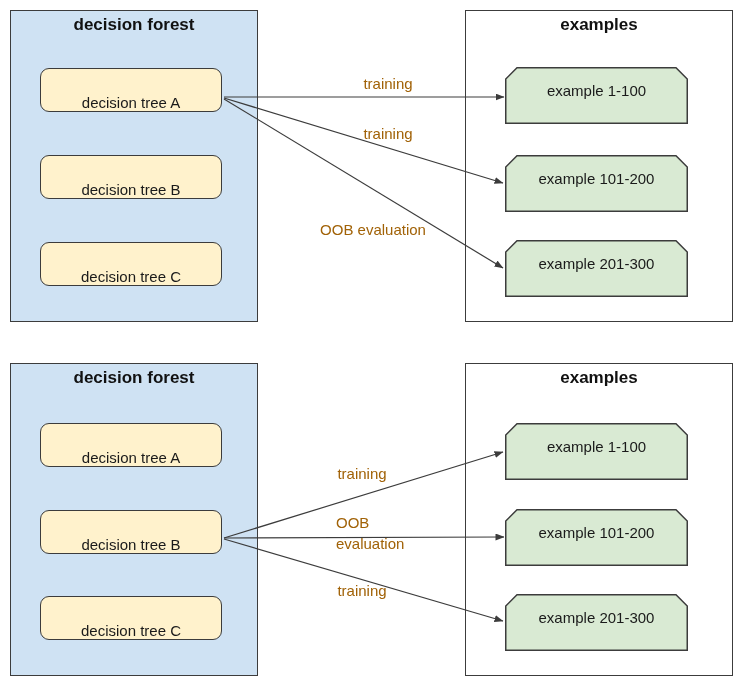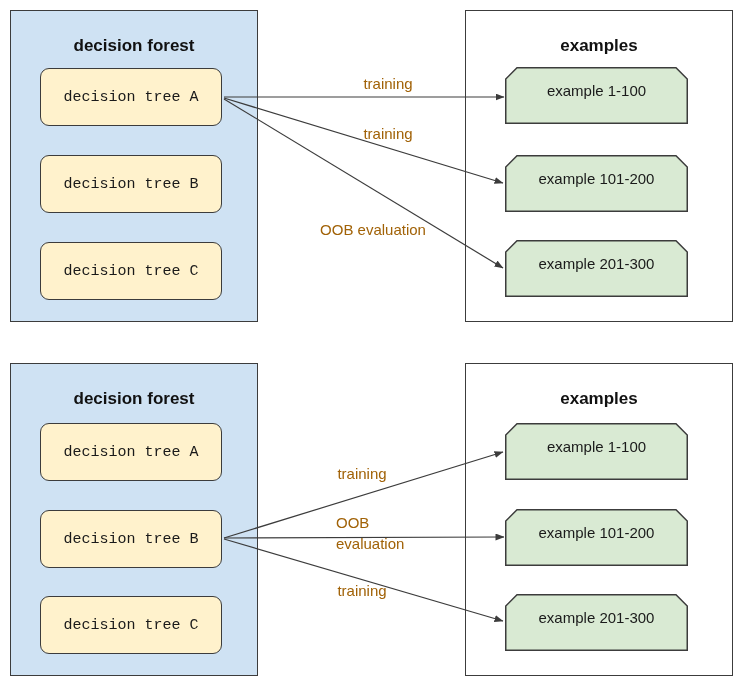--- a/index.html
+++ b/index.html
@@ -4,28 +4,27 @@
 <style>
   html,body{margin:0;padding:0;background:#ffffff;}
   .canvas{
     position:relative;width:737px;height:685px;background:#ffffff;
     font-family:"Liberation Sans", sans-serif;color:#1a1a1a;overflow:hidden;
   }
   .group-box{
     position:absolute;box-sizing:border-box;border:1.5px solid #3c3c3c;
   }
   .group-title{
-    text-align:center;font-weight:bold;font-size:17px;padding-top:25px;color:#111;
+    text-align:center;font-weight:bold;font-size:17px;padding-top:4px;color:#111;
   }
   .tree-node{
-    position:absolute;box-sizing:border-box;width:182px;height:58px;
+    position:absolute;box-sizing:border-box;width:182px;height:44px;
     border:1.5px solid #3c3c3c;border-radius:9px;
-    display:flex;align-items:center;justify-content:center;
+    display:flex;align-items:flex-end;justify-content:center;
     font-size:15px;
-    font-family:Liberation Mono, monospace;
   }
   .ex-node{
     position:absolute;width:183px;height:46px;
   }
   .ex-node svg{position:absolute;left:0;top:0;}
   .ex-node .node-label{
     position:absolute;left:0;top:0;width:100%;height:100%;
     display:flex;align-items:center;justify-content:center;
     font-size:15px;
   }

